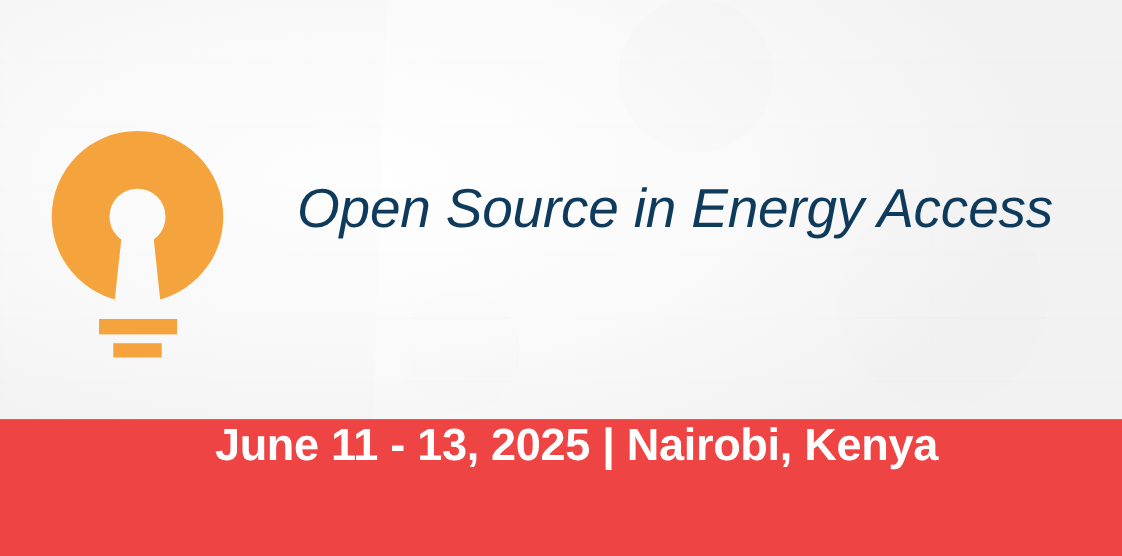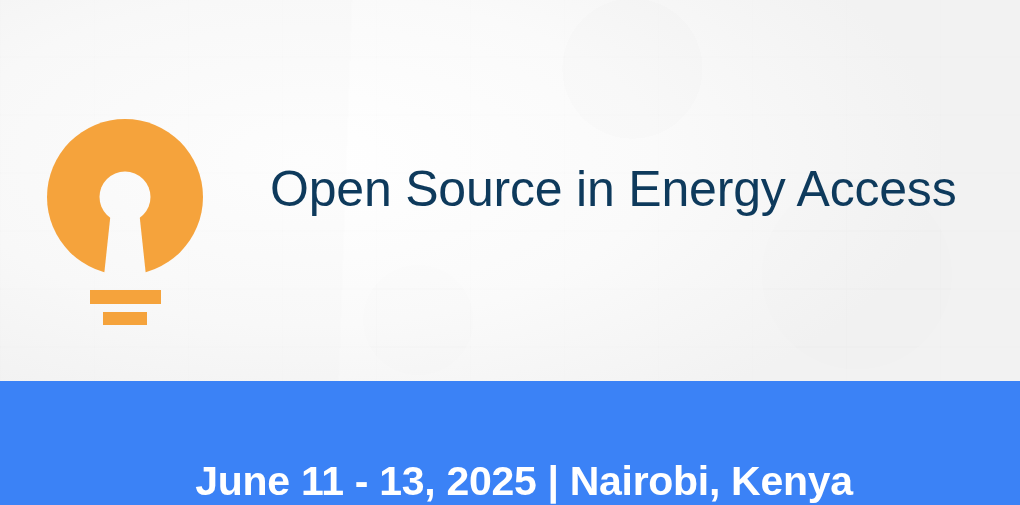--- a/index.html
+++ b/index.html
@@ -26,20 +26,21 @@
   #header-area {
     position: absolute;
     left: 0;
     top: 0;
     width: 1020px;
     height: 381px;
     background:
       radial-gradient(ellipse 640px 300px at 30% 42%, #ffffff 0%, #fafafa 55%, #f2f2f2 100%),
       linear-gradient(135deg, #f3f3f3 0%, #fbfbfb 40%, #f5f5f5 100%);
     overflow: hidden;
+    font-style: italic;
   }
 
   
   #header-texture {
     position: absolute;
     inset: 0;
     opacity: 0.5;
     background-image:
       linear-gradient(92deg, rgba(0,0,0,0.016) 0 34%, rgba(255,255,255,0) 34.2% 100%),
       linear-gradient(0deg, rgba(0,0,0,0.012) 0 2px, rgba(255,255,255,0) 2px 29px),
@@ -93,23 +94,23 @@
     white-space: nowrap;
   }
 
   
   #event-bar {
     position: absolute;
     left: 0;
     top: 381px;
     width: 1020px;
     height: 124px;
-    background: #3b82f6;
+    background: #ef4444;
     display: flex;
-    align-items: flex-end;
+    align-items: flex-start;
     justify-content: center;
   }
   #event-details {
     font-family: "Liberation Sans", sans-serif;
     font-size: 41px;
     font-weight: 700;
     letter-spacing: -0.3px;
     color: #ffffff;
     white-space: nowrap;
     padding-left: 28px;

